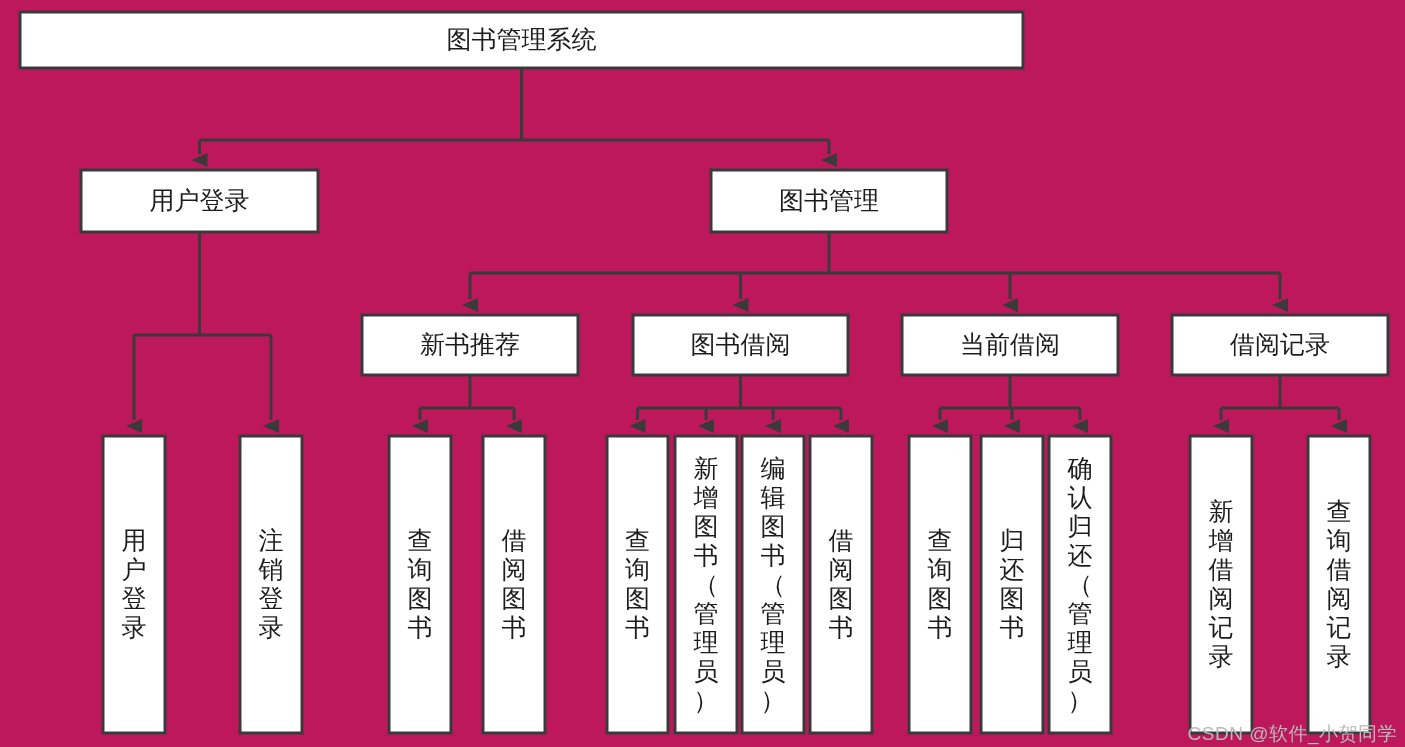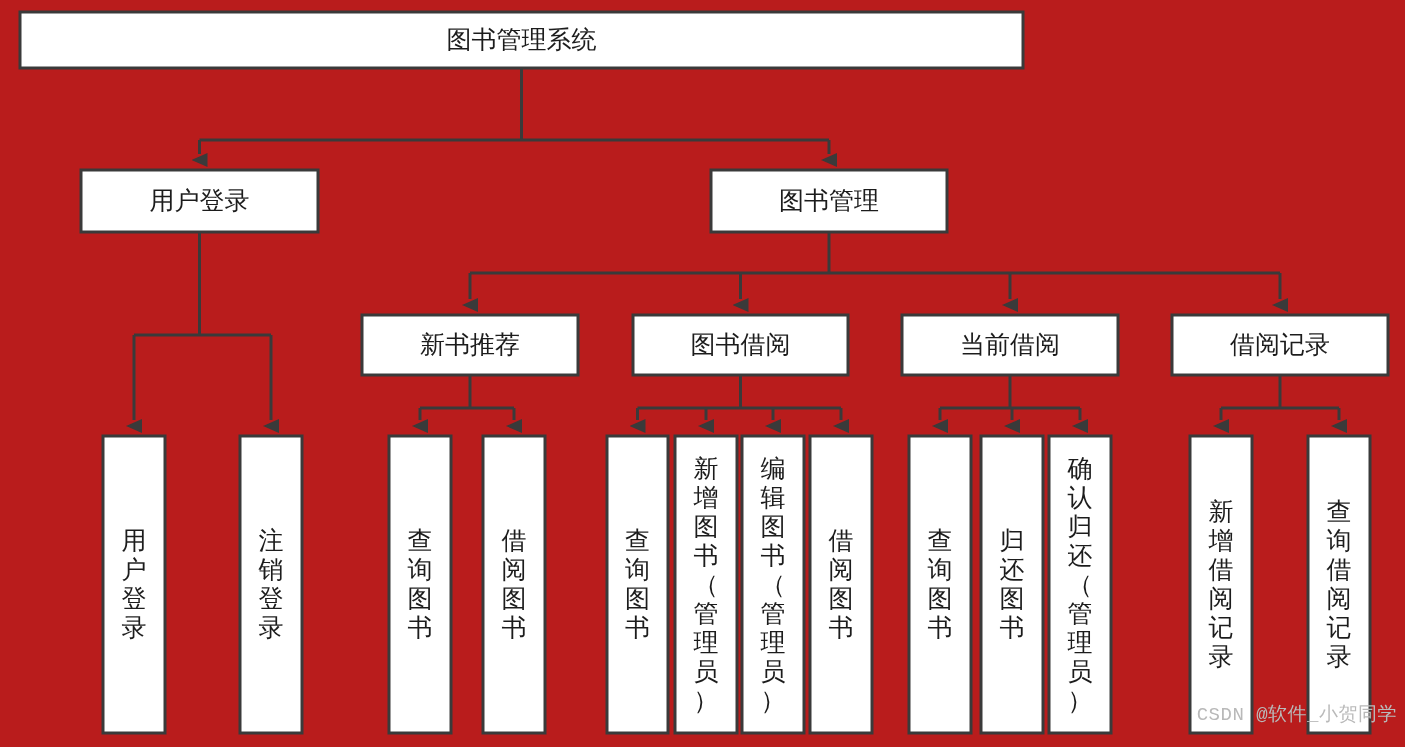--- a/index.html
+++ b/index.html
@@ -1,36 +1,36 @@
 <!DOCTYPE html>
 <html><head>
 <meta charset="utf-8">
 <style>
   html,body{margin:0;padding:0;background:#ffffff;}
   body{
     width:1405px;height:747px;
     font-family:"Liberation Sans","DejaVu Sans",sans-serif;
     overflow:hidden;
   }
-  #diagram-root{position:relative;width:1405px;height:747px;background:#b91c1c;}
+  #diagram-root{position:relative;width:1405px;height:747px;background:#be185d;}
   svg#tree{position:absolute;left:0;top:0;width:1405px;height:747px;}
   .node-box{fill:#ffffff;stroke:#3a3a3a;stroke-width:3;}
   .conn{stroke:#3a3a3a;stroke-width:3;fill:none;}
   .arrow-head{fill:#3a3a3a;stroke:none;}
   .node-label{
     font-family:"Liberation Sans","DejaVu Sans",sans-serif;
     fill:#1c1c1c;
     text-anchor:middle;
     dominant-baseline:middle;
   }
   .label-h{font-size:25px;}
   .label-v{font-size:25px;}
   .watermark{
-    position:absolute;right:8px;bottom:20px;
-    font-family:Liberation Mono, monospace;
+    position:absolute;right:8px;bottom:0;
+    font-family:Liberation Sans, sans-serif;
     font-size:19px;color:#b9b9b9;white-space:nowrap;
     letter-spacing:0.5px;
   }
 </style>
 </head>
 <body>
 
 <div id="diagram-root">
 
   <svg id="tree" viewBox="0 0 1405 747">

